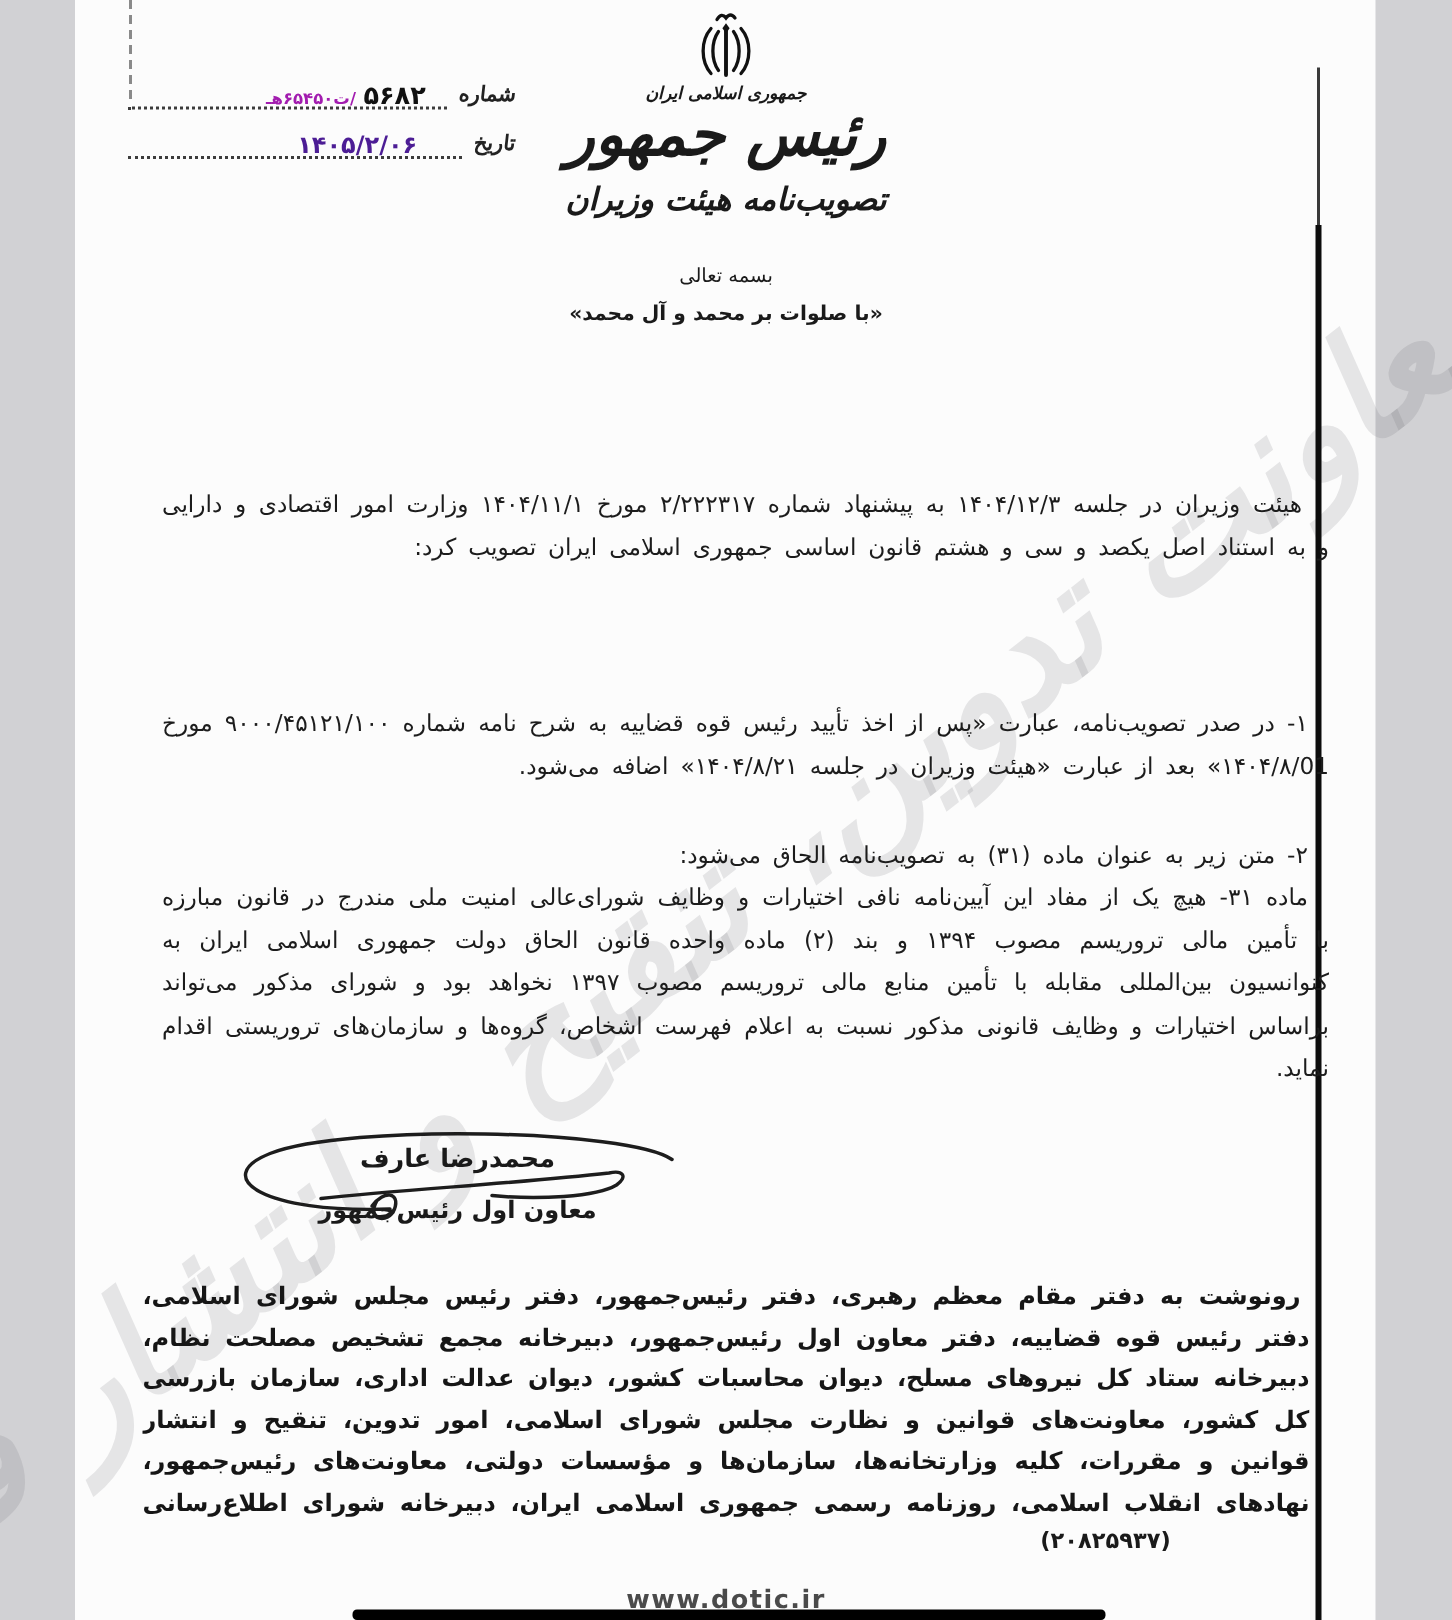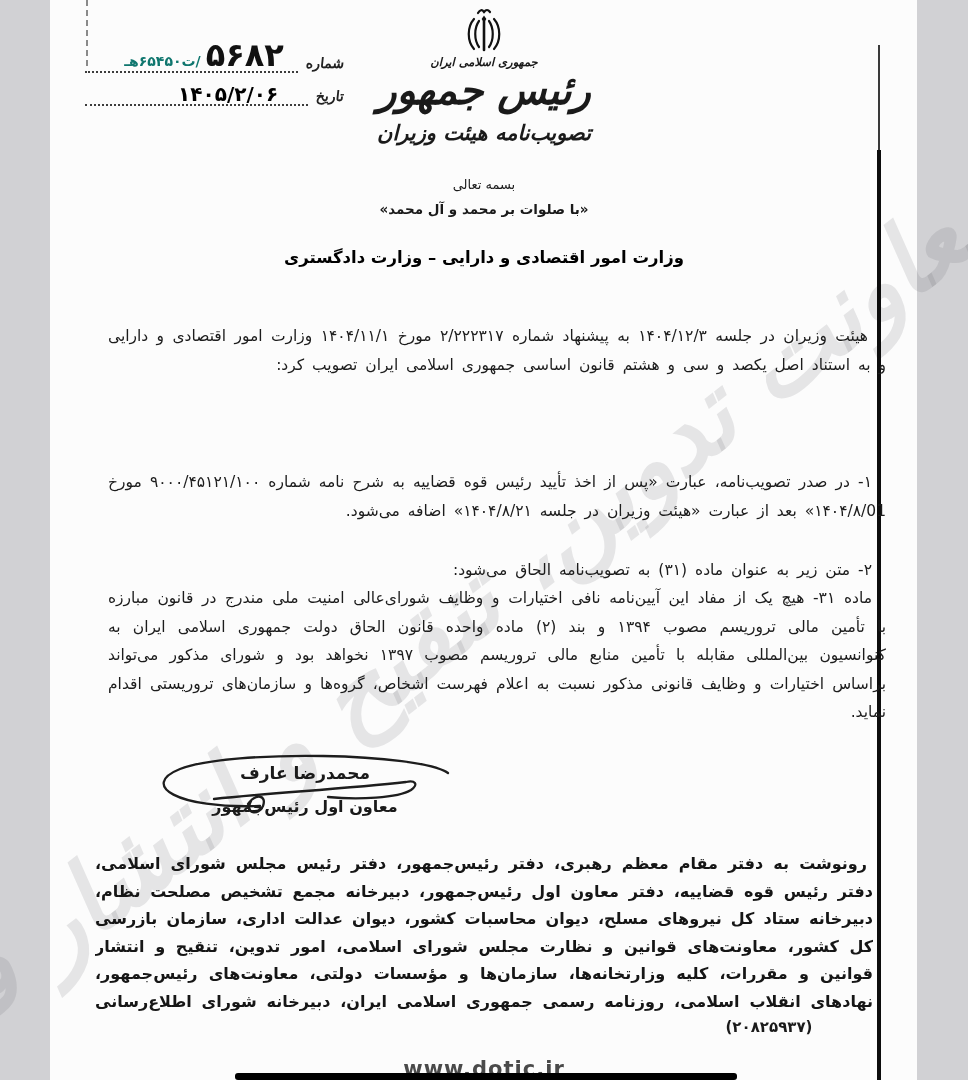--- a/index.html
+++ b/index.html
@@ -13,23 +13,23 @@
   
   .watermark{position:absolute;left:-80px;top:505px;width:1200px;text-align:center;
     font-size:100px;font-weight:bold;font-style:italic;color:rgba(90,90,100,0.14);
     transform:rotate(-38deg);direction:rtl;white-space:nowrap;pointer-events:none;z-index:0;}
   
   .numbers{position:absolute;left:85px;top:40px;width:258px;direction:rtl;z-index:2;}
   .numrow{display:flex;align-items:flex-end;gap:7px;height:33px;}
   .numlabel{font-size:14px;font-style:italic;font-weight:bold;color:#222;transform:skewX(8deg);padding-bottom:2px;}
   .dotline{flex:1;border-bottom:2px dotted #3c3c3c;position:relative;height:26px;}
   .numval{position:absolute;right:14px;bottom:-3px;display:flex;direction:rtl;align-items:baseline;gap:5px;white-space:nowrap;}
-  .numval .big{font-size:32px;font-weight:bold;letter-spacing:4px;color:#111;}
-  .numval .small{font-size:14px;font-weight:bold;color:#0f766e;}
-  .dateval{position:absolute;right:30px;bottom:-2px;font-size:20px;font-weight:bold;color:#000000;white-space:nowrap;margin-top:41px;}
+  .numval .big{font-size:17px;font-weight:bold;letter-spacing:4px;color:#111;}
+  .numval .small{font-size:11px;font-weight:bold;color:#a21caf;}
+  .dateval{position:absolute;right:30px;bottom:-2px;font-size:16px;font-weight:bold;color:#4c1d95;white-space:nowrap;margin-top:41px;}
   
   .hcenter{position:absolute;left:95px;width:778px;text-align:center;direction:rtl;z-index:1;}
   .emblem{top:6px;}
   .republic{top:55px;font-size:11.5px;font-weight:bold;font-style:italic;}
   .president{top:67px;font-size:40px;font-weight:bold;font-style:italic;}
   .doctype{top:121px;font-size:21px;font-weight:bold;font-style:italic;}
   .basmala{top:177px;font-size:13px;font-weight:normal;}
   .salawat{top:201px;font-size:13.5px;font-weight:bold;}
   .addr{top:243px;font-size:16.5px;font-weight:bold;line-height:30px;}
   
@@ -42,24 +42,24 @@
   .a31{top:584px;height:176px;text-indent:14px;}
   
   .sig{position:absolute;left:160px;top:763px;width:290px;text-align:center;direction:rtl;z-index:2;}
   .signame{font-size:17px;font-weight:bold;position:relative;z-index:1;}
   .sigtitle{font-size:16px;font-weight:bold;margin-top:14px;position:relative;z-index:1;}
   .sigscribble{position:absolute;left:-12px;top:-12px;z-index:2;}
   
   .cc{position:absolute;left:95px;top:850px;width:778px;direction:rtl;text-align:justify;
     font-size:16px;font-weight:bold;line-height:27.5px;color:#161616;word-spacing:2px;
     overflow:hidden;height:168px;text-indent:6px;z-index:1;}
-  .refnum{position:absolute;left:694px;top:1018px;width:150px;text-align:center;
+  .refnum{position:absolute;left:662px;top:1018px;width:150px;text-align:center;
     font-size:15px;font-weight:bold;direction:ltr;color:#1a1a1a;z-index:1;}
   .url{position:absolute;left:0;top:1057px;width:968px;text-align:center;
-    font-size:21px;font-weight:bold;color:#4a4a4a;letter-spacing:1px;z-index:1;}
+    font-size:17px;font-weight:bold;color:#4a4a4a;letter-spacing:1px;z-index:1;}
   .footbar{position:absolute;left:235px;top:1073px;width:502px;height:7px;background:#000;border-radius:3px;z-index:3;}
   svg{display:inline-block;}
 </style>
 </head>
 <body>
 
 <div class="page">
   <div class="paper"></div>
 
   <div class="watermark">معاونت تدوین، تنقیح و انتشار قوانین و مقررات</div>
@@ -97,21 +97,20 @@
       <path d="M32 13 C 39 21 39 35 32 43"></path>
     </svg>
   </div>
   <div class="hcenter republic ink">جمهوری اسلامی ایران</div>
   <div class="hcenter president ink">رئیس جمهور</div>
   <div class="hcenter doctype ink">تصویب‌نامه هیئت وزیران</div>
   <div class="hcenter basmala ink">بسمه تعالی</div>
   <div class="hcenter salawat ink">«با صلوات بر محمد و آل محمد»</div>
 
   <div class="hcenter addr">
-    <div>وزارت امور اقتصادی و دارایی – وزارت دادگستری</div>
   </div>
 
   <div class="para p1">هیئت وزیران در جلسه ۱۴۰۴/۱۲/۳ به پیشنهاد شماره ۲/۲۲۲۳۱۷ مورخ ۱۴۰۴/۱۱/۱ وزارت امور اقتصادی و دارایی و به استناد اصل یکصد و سی و هشتم قانون اساسی جمهوری اسلامی ایران تصویب کرد:</div>
   <div class="para it1">۱- در صدر تصویب‌نامه، عبارت «پس از اخذ تأیید رئیس قوه قضاییه به شرح نامه شماره ۹۰۰۰/۴۵۱۲۱/۱۰۰ مورخ ۱۴۰۴/۸/01» بعد از عبارت «هیئت وزیران در جلسه ۱۴۰۴/۸/۲۱» اضافه می‌شود.</div>
   <div class="para it2">۲- متن زیر به عنوان ماده (۳۱) به تصویب‌نامه الحاق می‌شود:</div>
   <div class="para a31">ماده ۳۱- هیچ یک از مفاد این آیین‌نامه نافی اختیارات و وظایف شورای‌عالی امنیت ملی مندرج در قانون مبارزه با تأمین مالی تروریسم مصوب ۱۳۹۴ و بند (۲) ماده واحده قانون الحاق دولت جمهوری اسلامی ایران به کنوانسیون بین‌المللی مقابله با تأمین منابع مالی تروریسم مصوب ۱۳۹۷ نخواهد بود و شورای مذکور می‌تواند براساس اختیارات و وظایف قانونی مذکور نسبت به اعلام فهرست اشخاص، گروه‌ها و سازمان‌های تروریستی اقدام نماید.</div>
 
   <div class="sig">
     <div class="sigscribble">
       <svg width="314" height="74" viewBox="0 0 314 74" fill="none" stroke="#1d1d1d" stroke-width="2.3" stroke-linecap="round">

